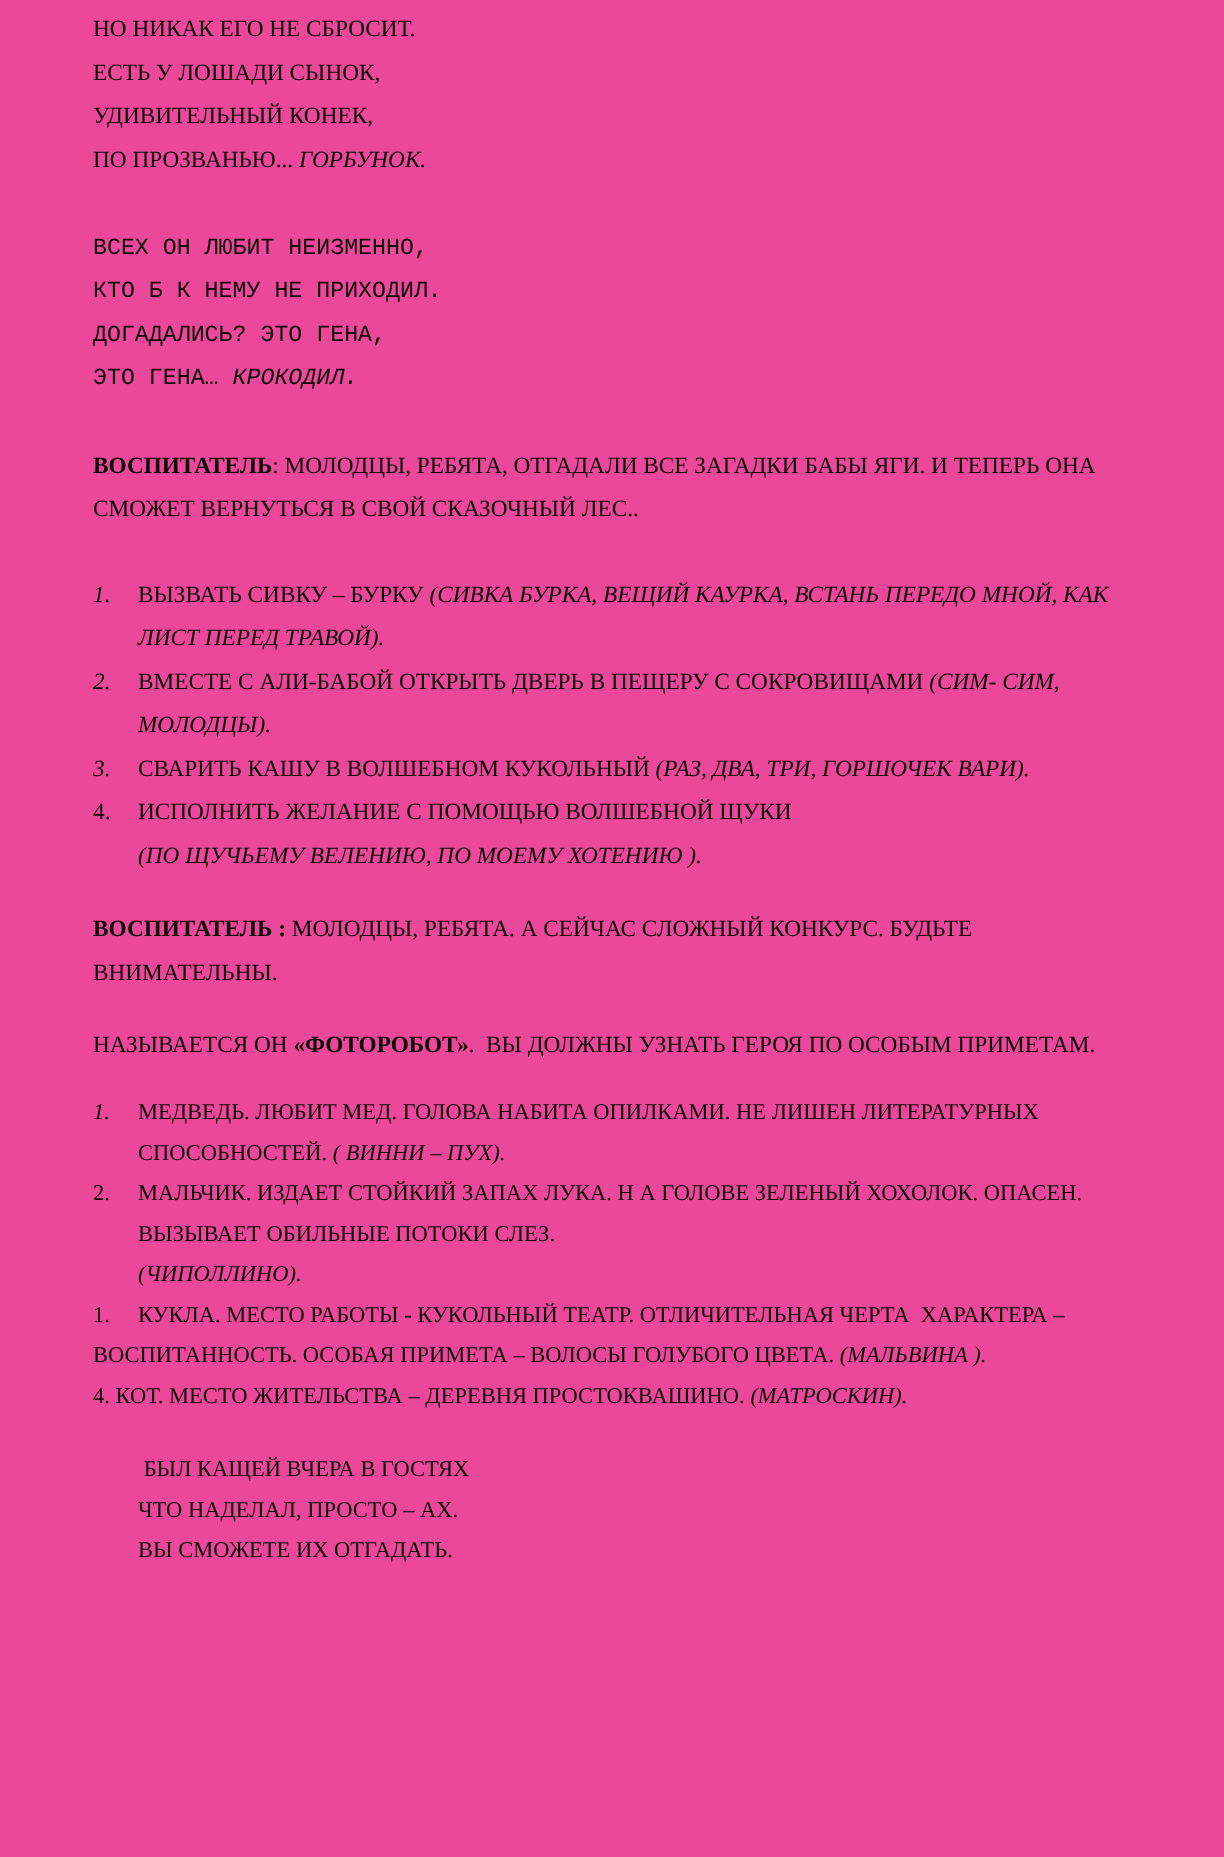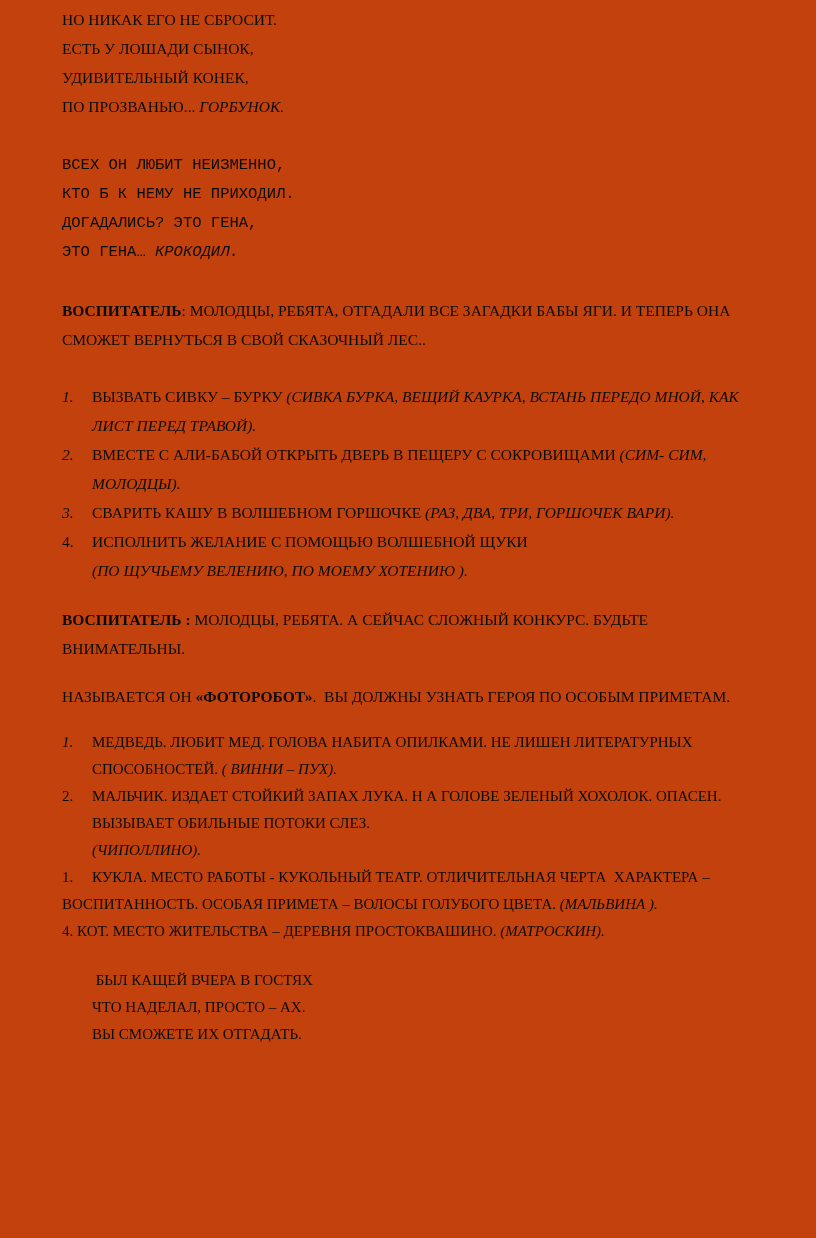--- a/index.html
+++ b/index.html
@@ -1,20 +1,20 @@
 <!DOCTYPE html>
 <html lang="ru"><head>
 <meta charset="utf-8">
 <style>
   html, body { margin: 0; padding: 0; background: #ffffff; }
   .page {
     position: relative;
     width: 816px;
     height: 1238px;
-    background: #c2410c;
+    background: #ec4899;
     color: #0b0b0b;
     font-family: "Liberation Serif", "DejaVu Serif", serif;
     box-sizing: border-box;
     padding: 5px 22px 0 62px;
     overflow: hidden;
   }
   .sec { margin: 0; }
   .lh29 { font-size: 15.5px; line-height: 29px; }
   .lh27 { font-size: 15px;   line-height: 27px; }
   .line { white-space: pre-wrap; }
@@ -61,21 +61,21 @@
         <div class="line"><span class="seg-r">ВЫЗВАТЬ СИВКУ – БУРКУ </span><span class="seg-i">(СИВКА БУРКА, ВЕЩИЙ КАУРКА, ВСТАНЬ ПЕРЕДО МНОЙ, КАК</span></div>
         <div class="line"><span class="seg-i">ЛИСТ ПЕРЕД ТРАВОЙ).</span></div>
       </div>
       <div class="item">
         <span class="num seg-i">2.</span>
         <div class="line"><span class="seg-r">ВМЕСТЕ С АЛИ-БАБОЙ ОТКРЫТЬ ДВЕРЬ В ПЕЩЕРУ С СОКРОВИЩАМИ </span><span class="seg-i">(СИМ- СИМ,</span></div>
         <div class="line"><span class="seg-i">МОЛОДЦЫ).</span></div>
       </div>
       <div class="item">
         <span class="num seg-i">3.</span>
-        <div class="line"><span class="seg-r">СВАРИТЬ КАШУ В ВОЛШЕБНОМ ГОРШОЧКЕ </span><span class="seg-i">(РАЗ, ДВА, ТРИ, ГОРШОЧЕК ВАРИ).</span></div>
+        <div class="line"><span class="seg-r">СВАРИТЬ КАШУ В ВОЛШЕБНОМ КУКОЛЬНЫЙ </span><span class="seg-i">(РАЗ, ДВА, ТРИ, ГОРШОЧЕК ВАРИ).</span></div>
       </div>
       <div class="item">
         <span class="num seg-r">4.</span>
         <div class="line"><span class="seg-r">ИСПОЛНИТЬ ЖЕЛАНИЕ С ПОМОЩЬЮ ВОЛШЕБНОЙ ЩУКИ</span></div>
         <div class="line"><span class="seg-i">(ПО ЩУЧЬЕМУ ВЕЛЕНИЮ, ПО МОЕМУ ХОТЕНИЮ ).</span></div>
       </div>
     </section>
   <section class="sec lh29" id="sec5">
       <div class="line"><span class="seg-bi">ВОСПИТАТЕЛЬ</span><span class="seg-b"> :</span><span class="seg-r"> МОЛОДЦЫ, РЕБЯТА. А СЕЙЧАС СЛОЖНЫЙ КОНКУРС. БУДЬТЕ</span></div>
       <div class="line"><span class="seg-r">ВНИМАТЕЛЬНЫ.</span></div>

